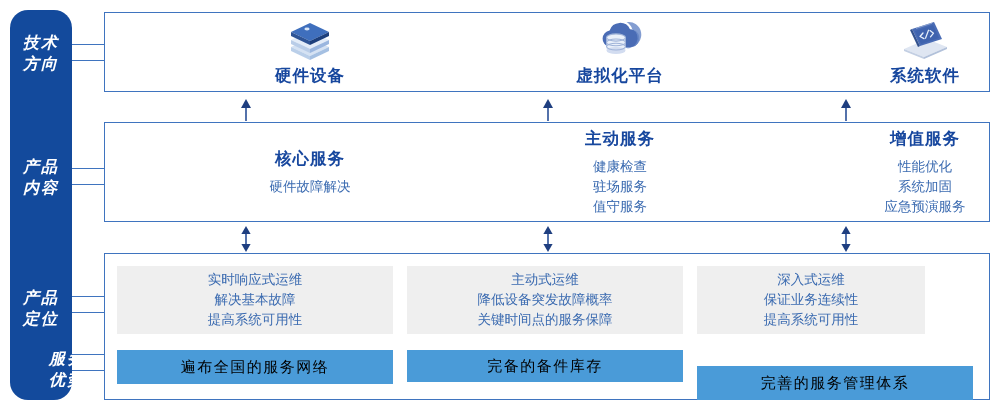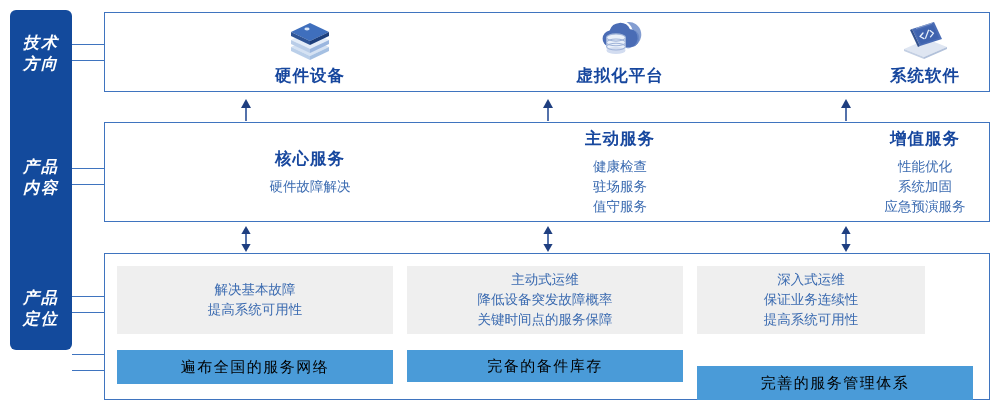--- a/index.html
+++ b/index.html
@@ -19,23 +19,23 @@
     height: 407px;
     background: #ffffff;
   }
 
   
   .sidebar {
     position: absolute;
     left: 10px;
     top: 10px;
     width: 62px;
-    height: 340px;
+    height: 390px;
     background: #134a9c;
-    border-radius: 6px;
+    border-radius: 18px;
     color: #ffffff;
   }
   .side-label {
     position: absolute;
     left: 0;
     width: 62px;
     text-align: center;
     font-weight: bold;
     font-style: italic;
     font-size: 16px;
@@ -153,21 +153,21 @@
       <span>方向</span>
     </div>
     <div class="side-label" style="top:146px;">
       <span>产品</span>
       <span>内容</span>
     </div>
     <div class="side-label" style="top:277px;">
       <span>产品</span>
       <span>定位</span>
     </div>
-    <div class="side-label" style="top:350px;">
+    <div class="side-label" style="top:338px;padding-left:26px;">
       <span>服务</span>
       <span>优势</span>
     </div>
   </div>
 
   <div class="conn" style="left:72px; top:44px;  width:33px;"></div>
   <div class="conn" style="left:72px; top:60px;  width:33px;"></div>
   <div class="conn" style="left:72px; top:168px; width:33px;"></div>
   <div class="conn" style="left:72px; top:184px; width:33px;"></div>
   <div class="conn" style="left:72px; top:296px; width:33px;"></div>
@@ -300,20 +300,21 @@
     <svg width="16" height="26" viewBox="0 0 16 26">
       <line x1="8" y1="5" x2="8" y2="21" stroke="#2a4f96" stroke-width="1.6"></line>
       <polygon points="8,0 12.6,8 3.4,8" fill="#1f3f80"></polygon>
       <polygon points="8,26 12.6,18 3.4,18" fill="#1f3f80"></polygon>
     </svg>
   </div>
 
   <div class="sec-box" style="left:104px; top:253px; width:886px; height:147px;">
 
     <div class="gray-card" style="left:12px; top:12px; width:276px; height:68px;">
+      <div class="gray-line">实时响应式运维</div>
       <div class="gray-line">解决基本故障</div>
       <div class="gray-line">提高系统可用性</div>
     </div>
 
     <div class="gray-card" style="left:302px; top:12px; width:276px; height:68px;">
       <div class="gray-line">主动式运维</div>
       <div class="gray-line">降低设备突发故障概率</div>
       <div class="gray-line">关键时间点的服务保障</div>
     </div>
 

